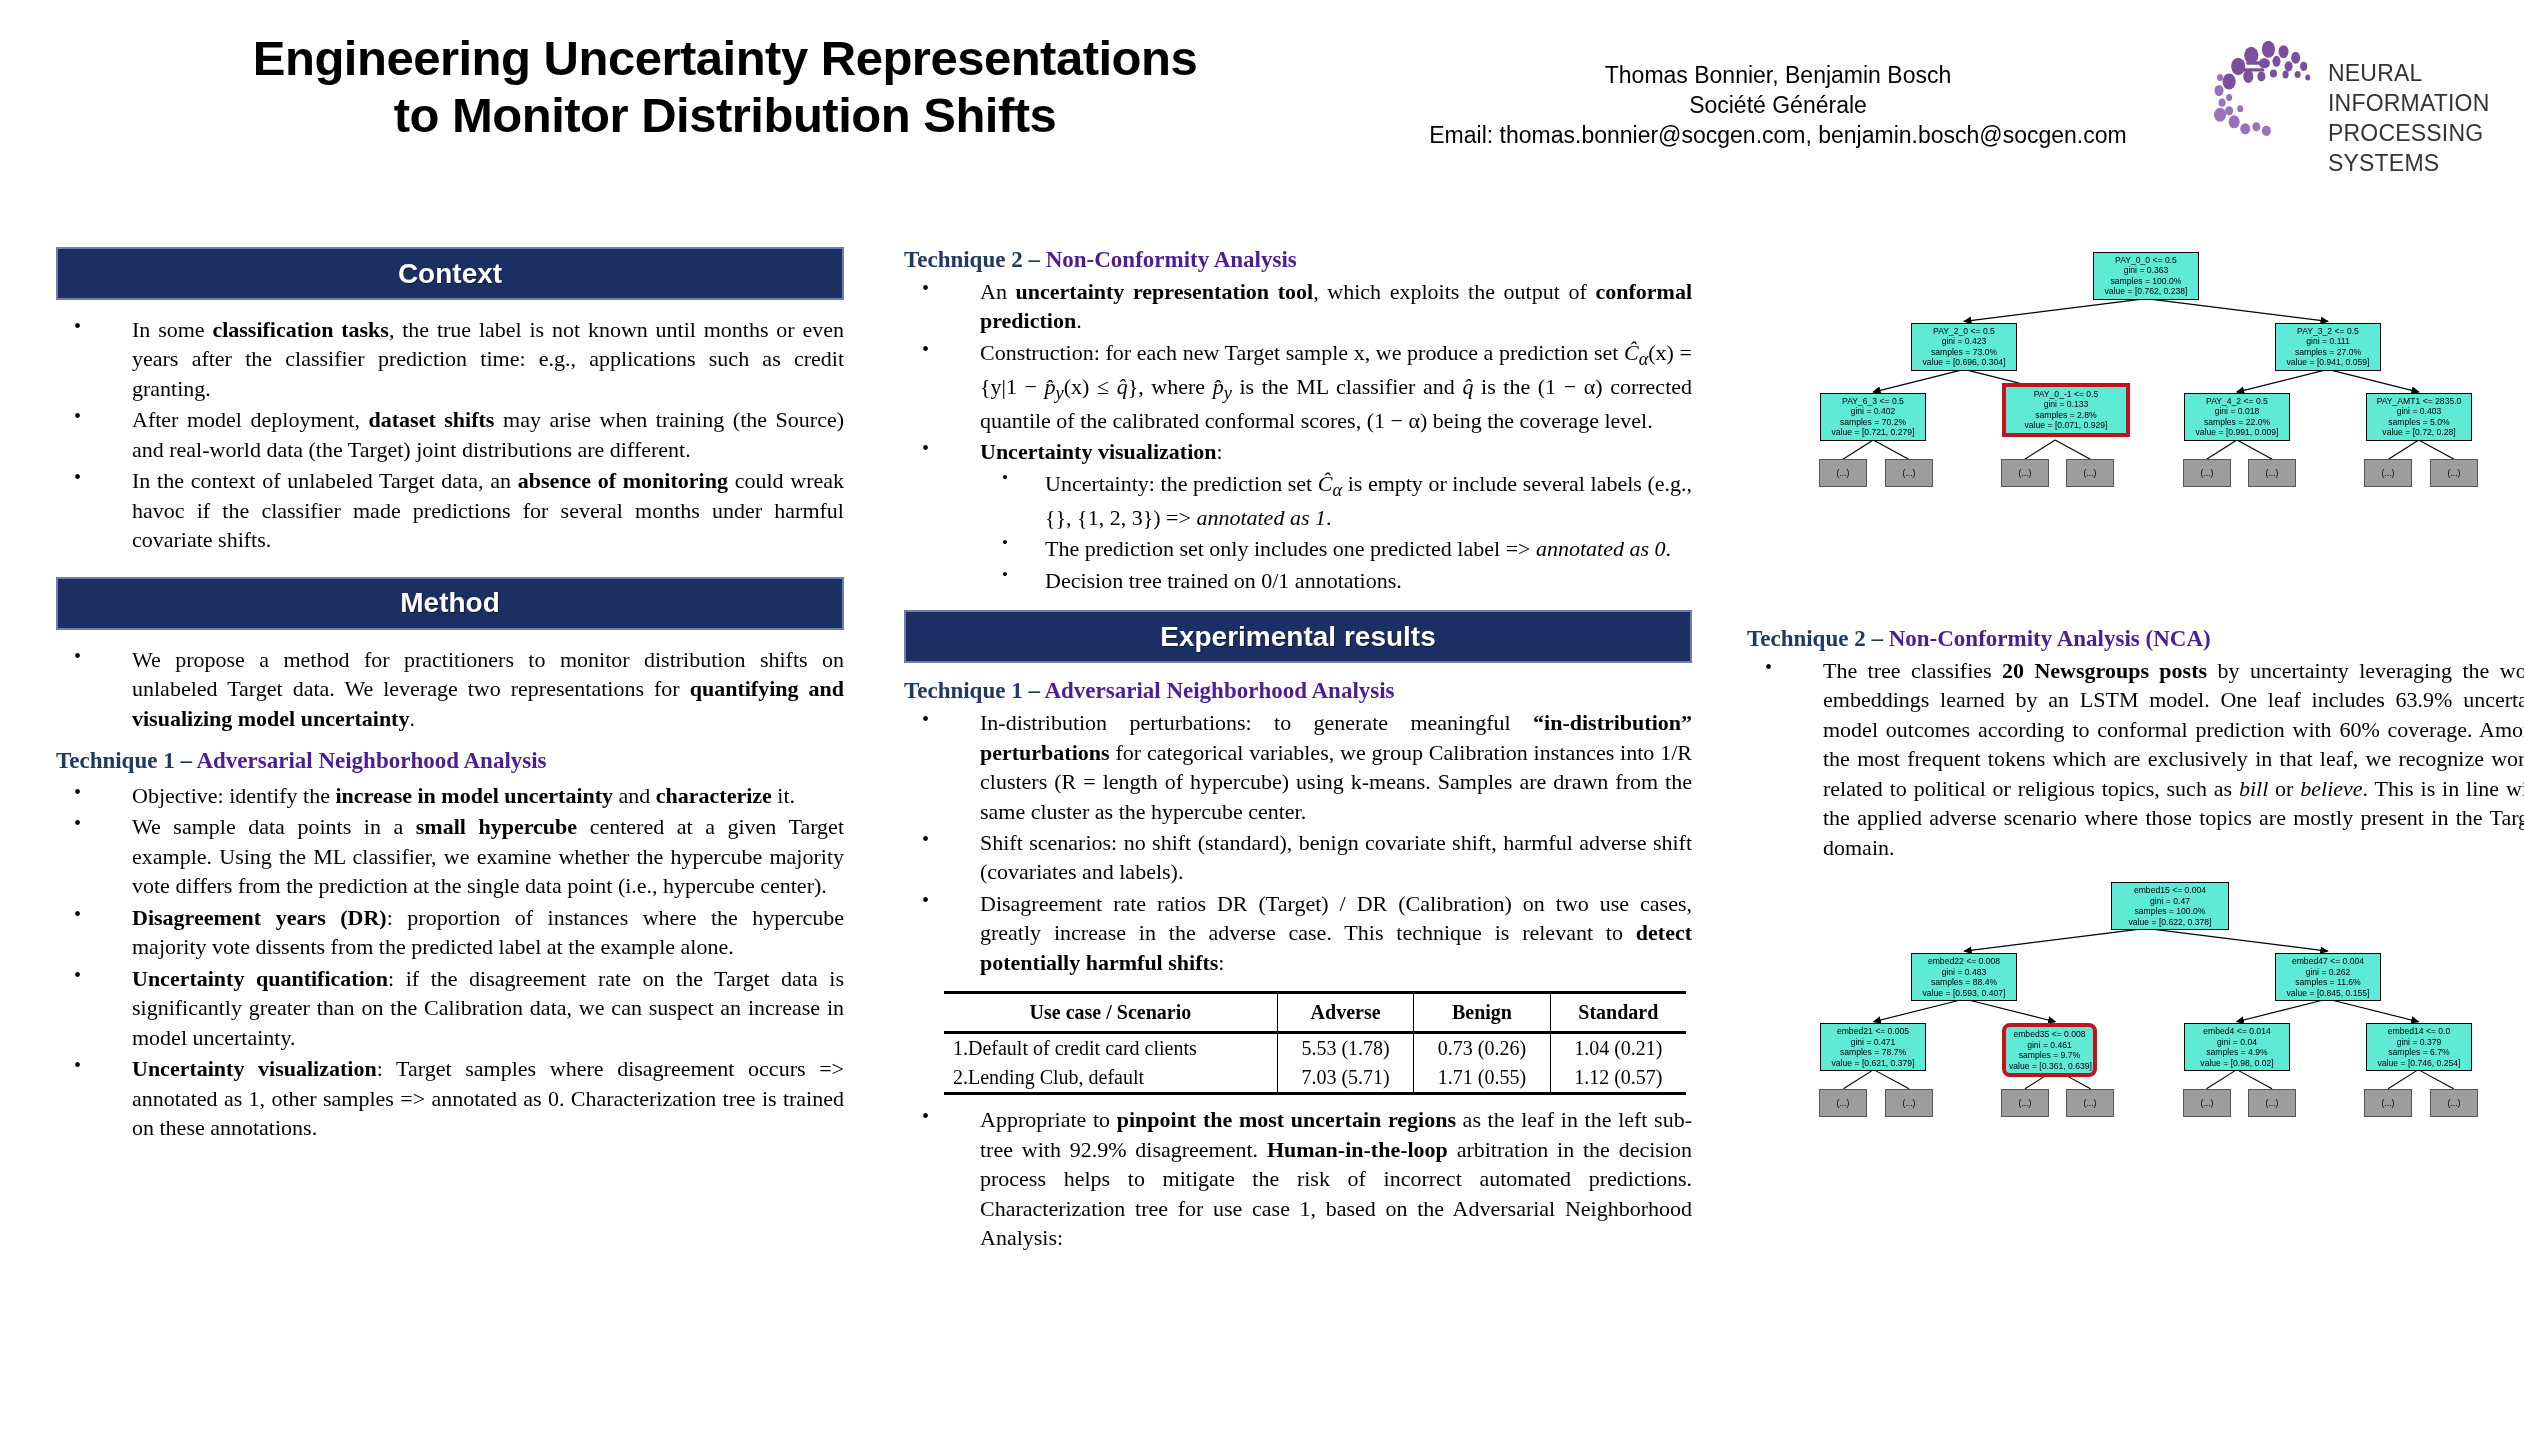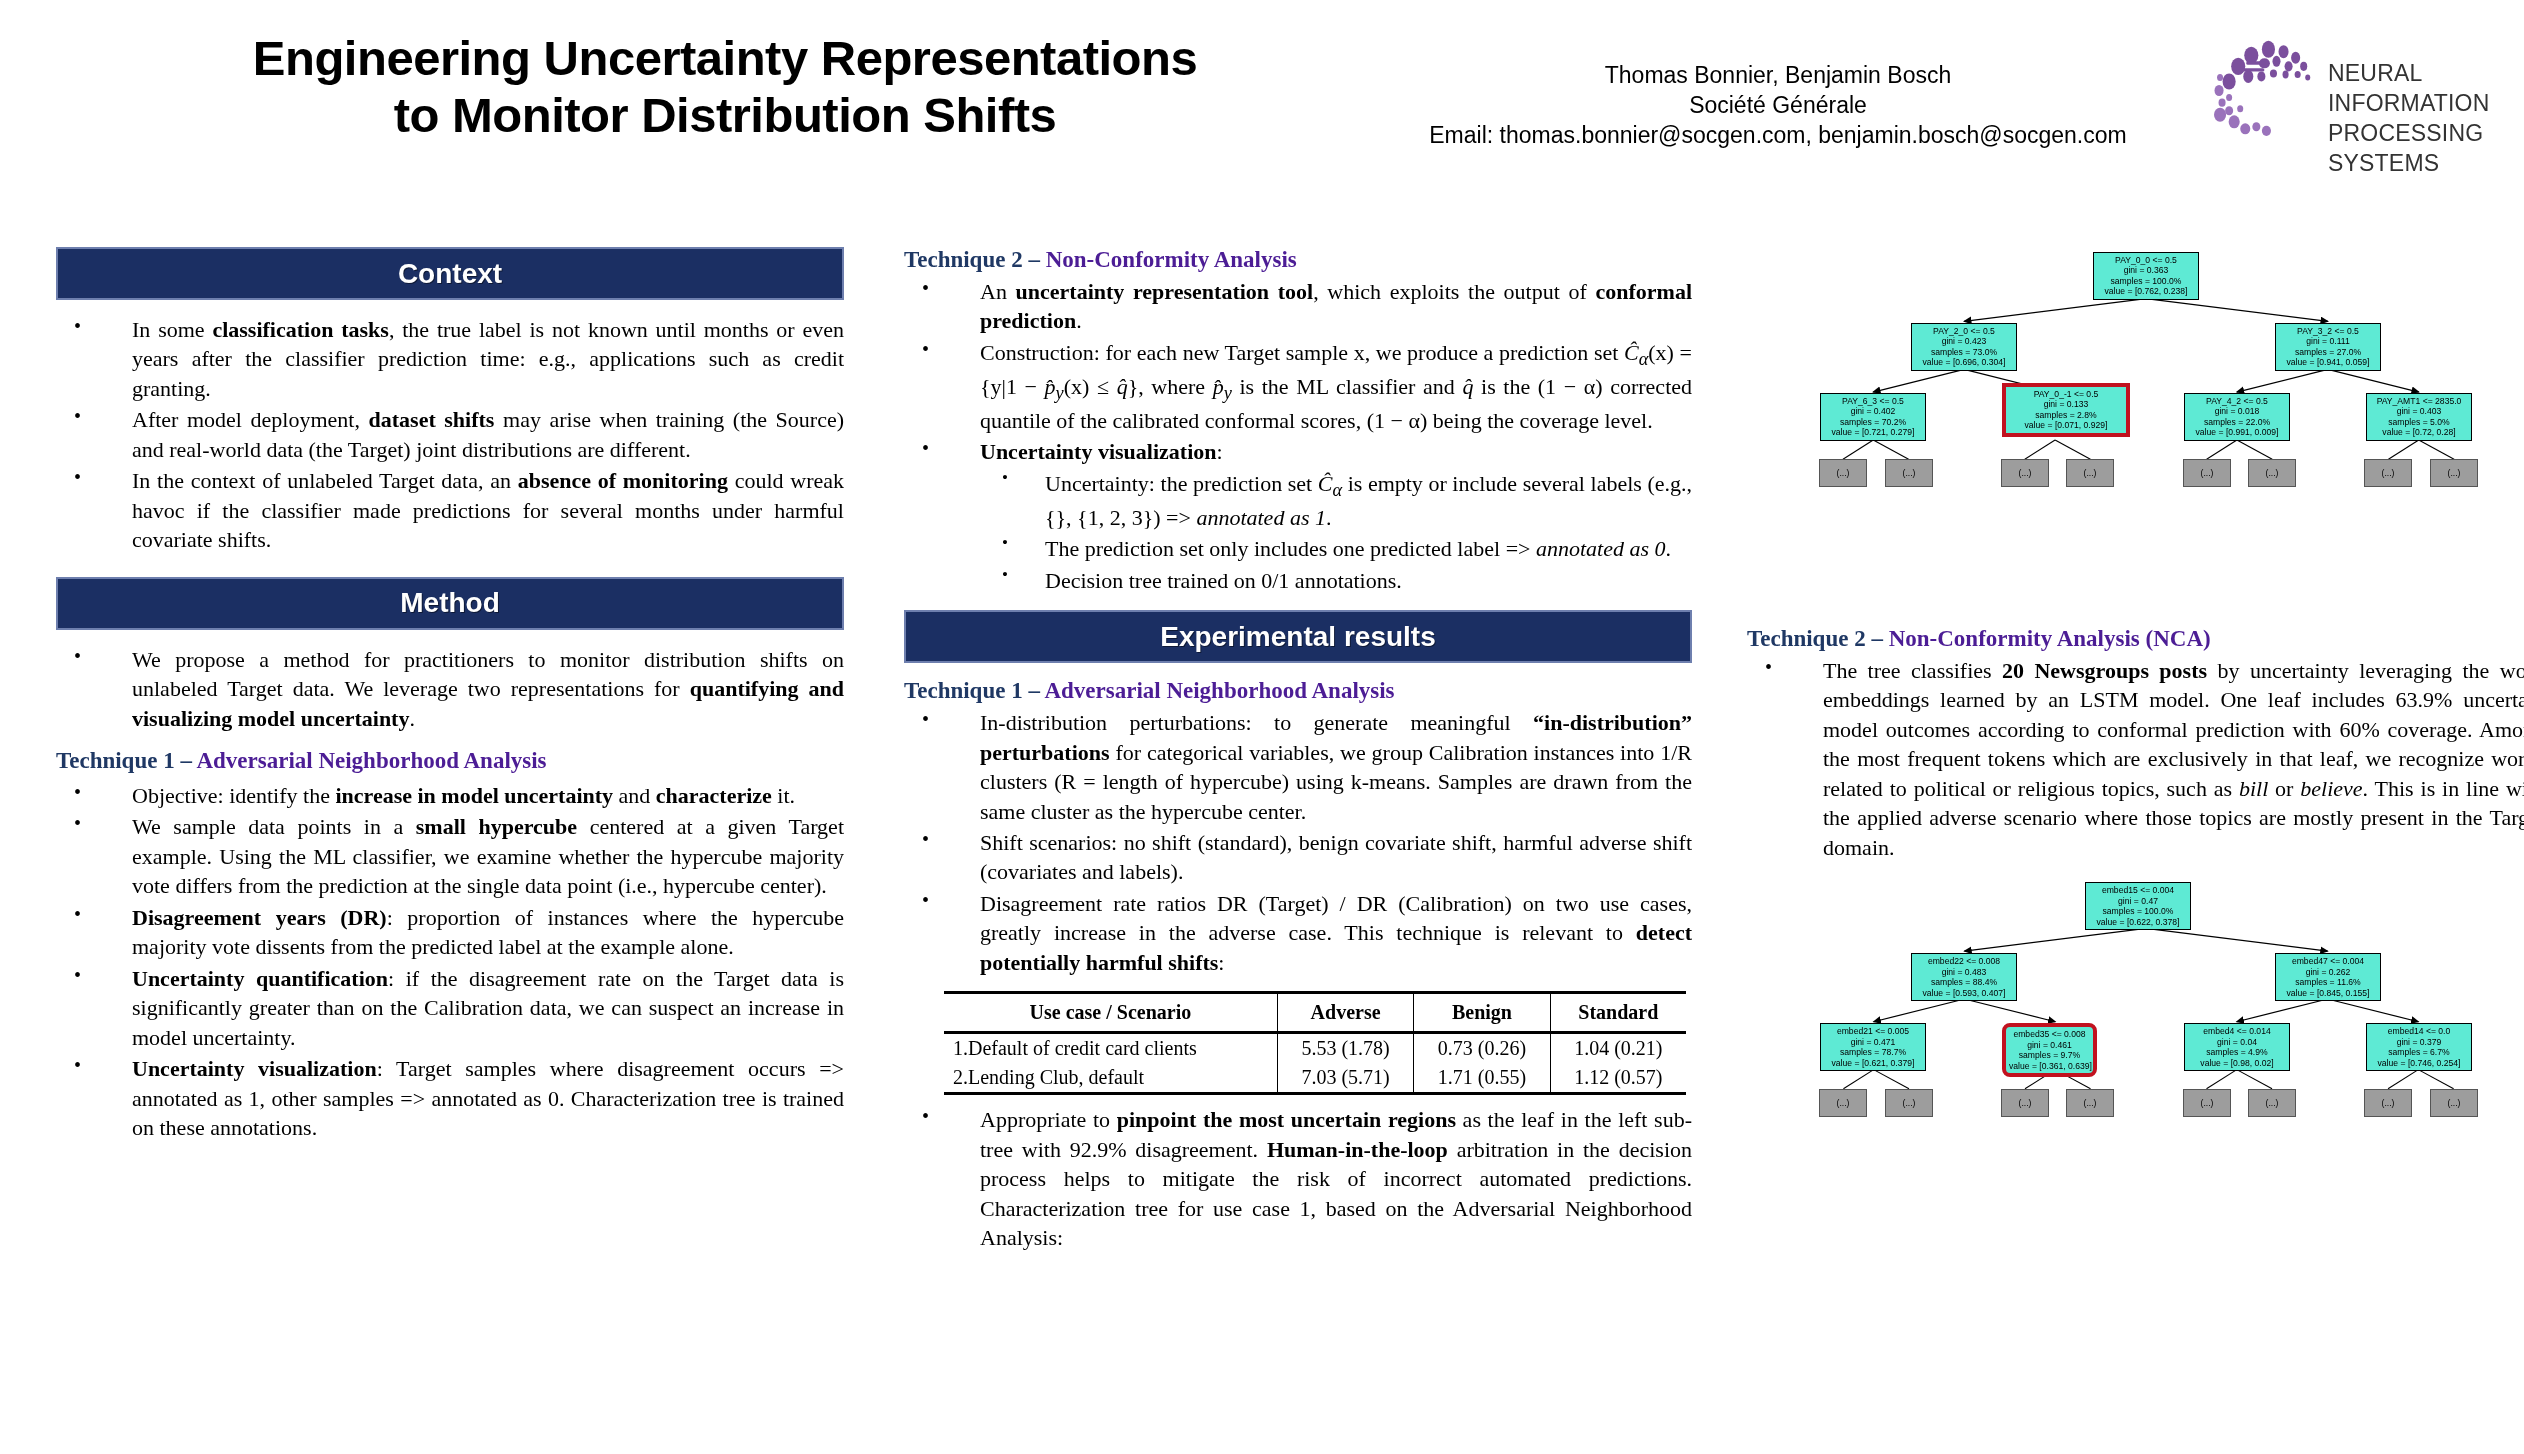--- a/index.html
+++ b/index.html
@@ -333,21 +333,21 @@
           <line x1="1150" y1="242" x2="1330" y2="287" stroke="#000" stroke-width="2.4" marker-end="url(#ah-tree2)"></line>
           <line x1="250" y1="382" x2="190" y2="420" stroke="#000" stroke-width="2.2"></line>
           <line x1="250" y1="382" x2="320" y2="420" stroke="#000" stroke-width="2.2"></line>
           <line x1="610" y1="382" x2="550" y2="420" stroke="#000" stroke-width="2.2"></line>
           <line x1="610" y1="382" x2="680" y2="420" stroke="#000" stroke-width="2.2"></line>
           <line x1="970" y1="382" x2="910" y2="420" stroke="#000" stroke-width="2.2"></line>
           <line x1="970" y1="382" x2="1040" y2="420" stroke="#000" stroke-width="2.2"></line>
           <line x1="1330" y1="382" x2="1270" y2="420" stroke="#000" stroke-width="2.2"></line>
           <line x1="1330" y1="382" x2="1400" y2="420" stroke="#000" stroke-width="2.2"></line>
         </svg>
-        <div class="node" style="left: 338px; top: 5px; width: 106px;">
+        <div class="node" style="left: 364px; top: 5px; width: 118px;">
           <span class="ln">embed15 &lt;= 0.004</span>
           <span class="ln">gini = 0.47</span>
           <span class="ln">samples = 100.0%</span>
           <span class="ln">value = [0.622, 0.378]</span>
         </div>
         <div class="node" style="left: 164px; top: 76px; width: 106px;">
           <span class="ln">embed22 &lt;= 0.008</span>
           <span class="ln">gini = 0.483</span>
           <span class="ln">samples = 88.4%</span>
           <span class="ln">value = [0.593, 0.407]</span>

